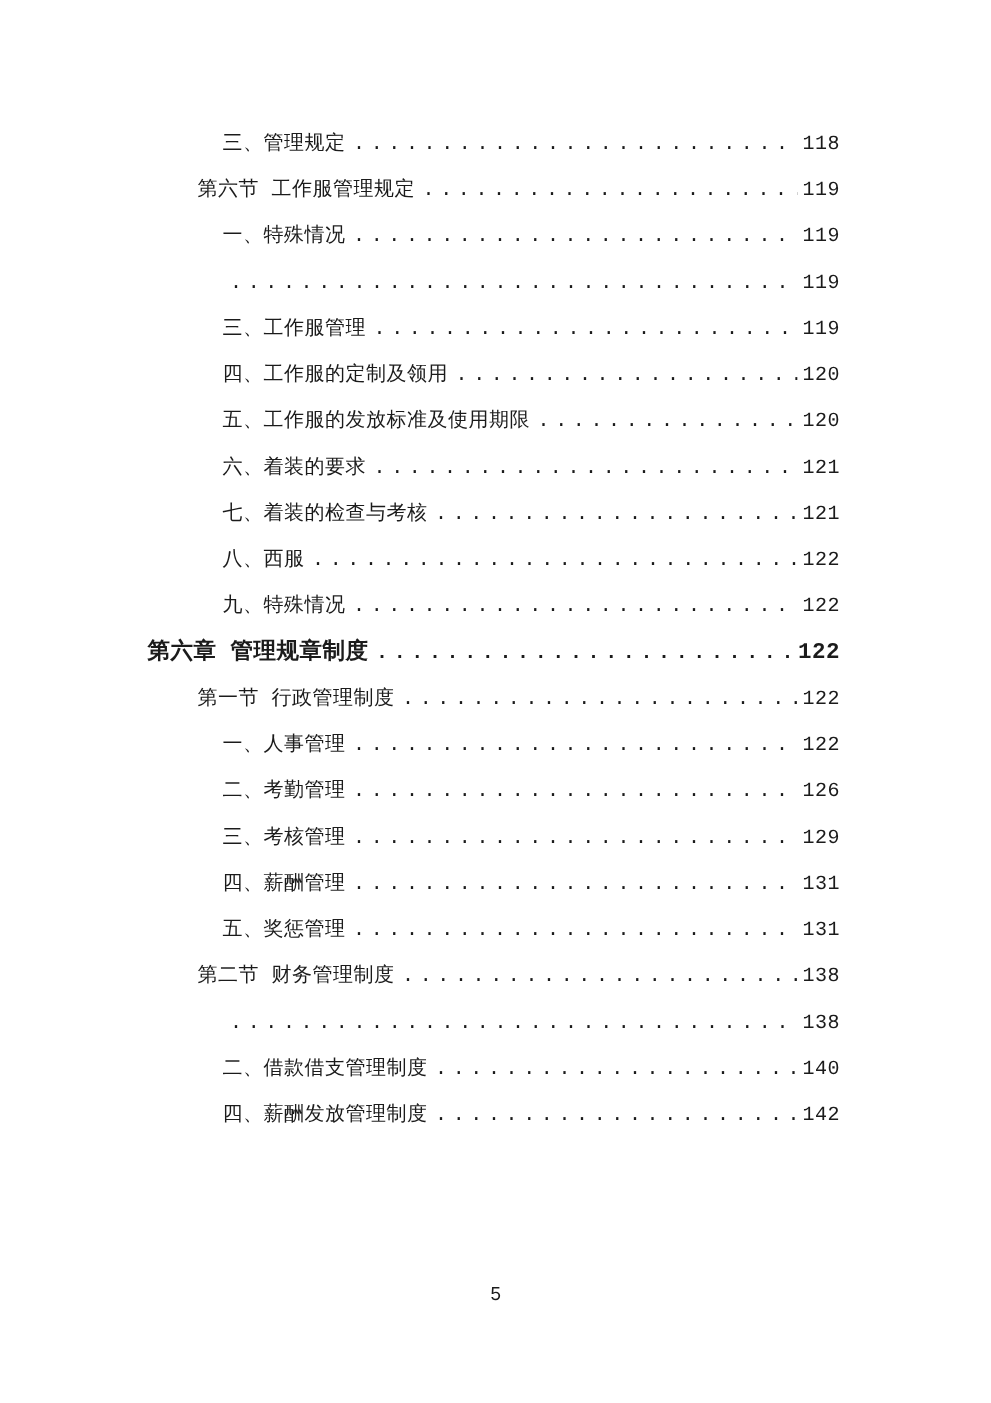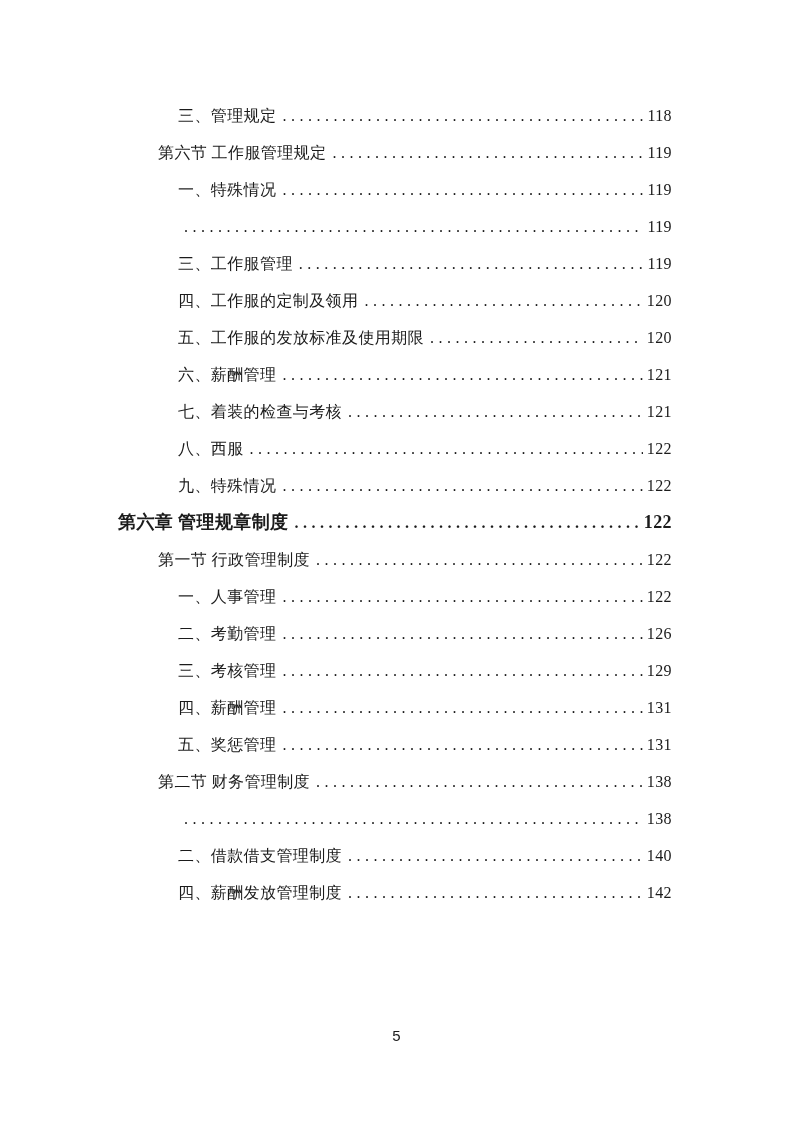--- a/index.html
+++ b/index.html
@@ -10,20 +10,21 @@
   body {
     width: 793px;
     height: 1122px;
     position: relative;
     font-family: "Liberation Serif", serif;
     color: #1b1b1b;
     overflow: hidden;
   }
   .toc {
     padding: 97px 121px 0 118px;
+    font-family: Liberation Mono, monospace;
   }
   .toc-row {
     display: flex;
     align-items: baseline;
     height: 37px;
     line-height: 37px;
     font-size: 16px;
     letter-spacing: 0.4px;
     white-space: nowrap;
   }
@@ -107,21 +108,21 @@
     <span class="toc-page">120</span>
   </div>
 
   <div class="toc-row level-item">
     <span class="toc-label">五、工作服的发放标准及使用期限</span>
     <span class="toc-dots"></span>
     <span class="toc-page">120</span>
   </div>
 
   <div class="toc-row level-item">
-    <span class="toc-label">六、薪酬管理</span>
+    <span class="toc-label">六、着装的要求</span>
     <span class="toc-dots"></span>
     <span class="toc-page">121</span>
   </div>
 
   <div class="toc-row level-item">
     <span class="toc-label">七、着装的检查与考核</span>
     <span class="toc-dots"></span>
     <span class="toc-page">121</span>
   </div>
 

